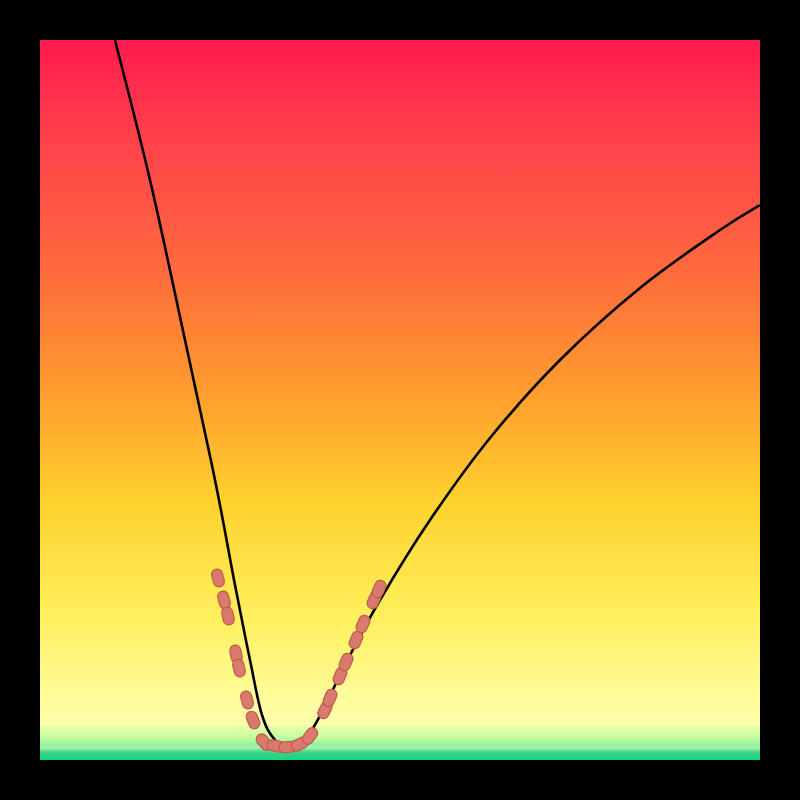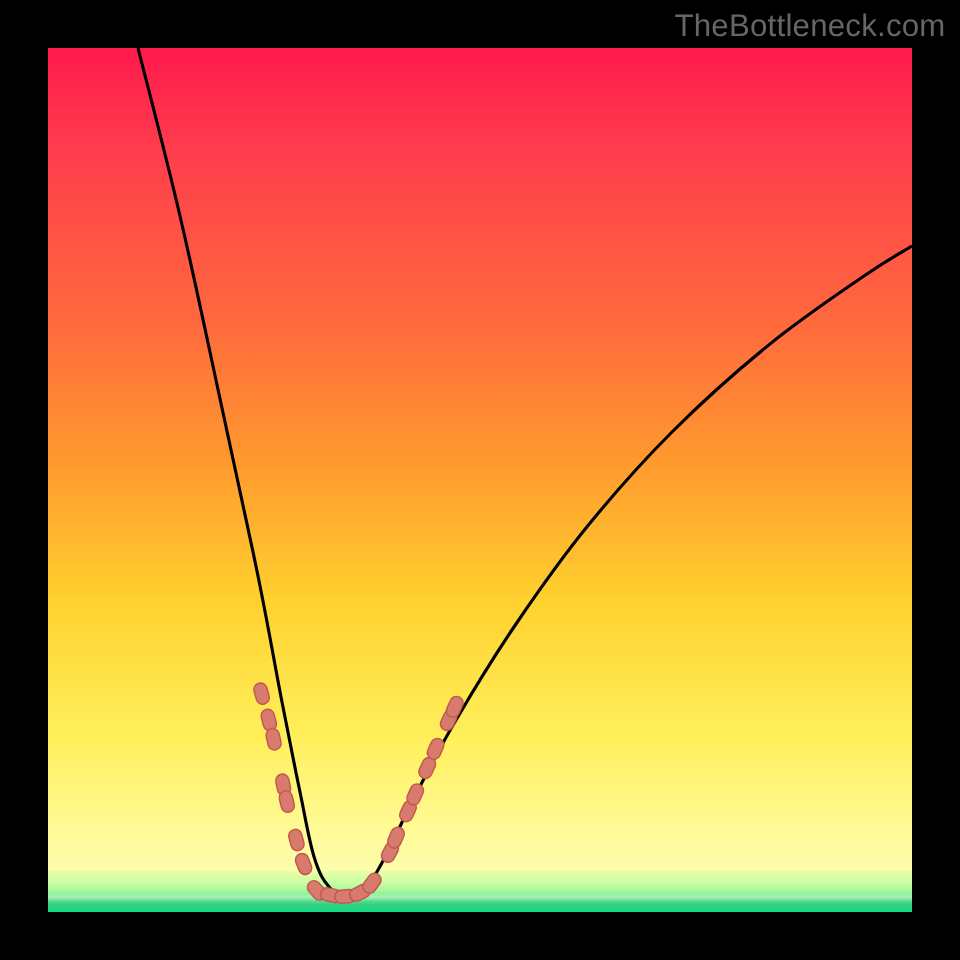--- a/index.html
+++ b/index.html
@@ -90,21 +90,20 @@
   .marker {
     fill: #d87a6e;
     stroke: #c2594c;
     stroke-width: 1.2;
   }
 </style>
 </head>
 <body>
 
 <div class="frame">
-  <div class="watermark">TheBottleneck.com</div>
 
   <div class="plot-area">
     <div class="green-band"></div>
 
     <svg class="curve" viewBox="0 0 720 720">
       <path id="curvePath" class="curve-path" d="M 75 0 C 81.3 25.2, 97.4 86, 110 140 C 122.6 194, 133.3 246, 145 300 C 156.7 354, 166 395.9, 175 440 C 184 484.1, 188.7 512.6, 195 545 C 201.3 577.4, 205.14 596.6, 210 620 C 214.86 643.4, 217.5 660.6, 222 675 C 226.5 689.4, 229.96 694.24, 235 700 C 240.04 705.76, 244.6 707, 250 707 C 255.4 707, 259.24 706.3, 265 700 C 270.76 693.7, 274.8 685.5, 282 672 C 289.2 658.5, 294.56 645.16, 305 625 C 315.44 604.84, 324.7 586.1, 340 560 C 355.3 533.9, 370.2 509.16, 390 480 C 409.8 450.84, 426.6 426.8, 450 398 C 473.4 369.2, 493 347, 520 320 C 547 293, 571.2 271.4, 600 248 C 628.8 224.6, 658.4 204.94, 680 190 C 701.6 175.06, 712.8 169.5, 720 165"></path>
       <g id="markersGroup">
           <rect x="-9" y="-5.5" width="18" height="11" rx="5.5" ry="5.5" class="marker" fill="#d87a6e" stroke="#c2594c" transform="translate(178 538) rotate(74.74488129694222)"></rect>
           <rect x="-9" y="-5.5" width="18" height="11" rx="5.5" ry="5.5" class="marker" fill="#d87a6e" stroke="#c2594c" transform="translate(184 560) rotate(75.25643716352927)"></rect>
           <rect x="-9" y="-5.5" width="18" height="11" rx="5.5" ry="5.5" class="marker" fill="#d87a6e" stroke="#c2594c" transform="translate(188 576) rotate(77.47119229084849)"></rect>

